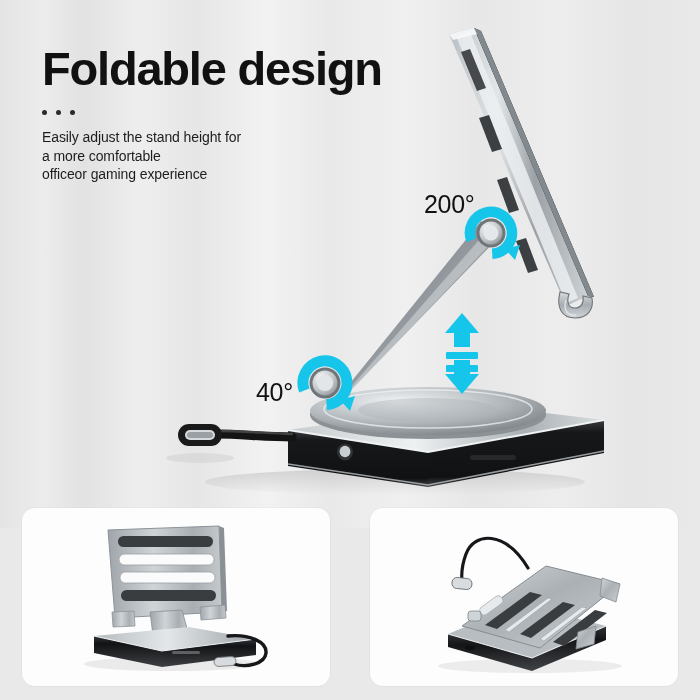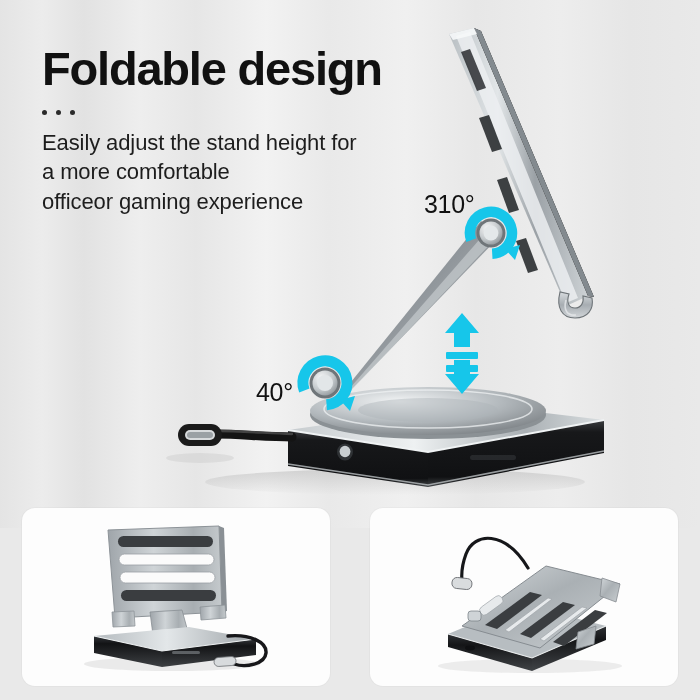--- a/index.html
+++ b/index.html
@@ -19,21 +19,21 @@
   
   #headline{
     position:absolute;left:42px;top:44px;
     font-size:47px;font-weight:700;letter-spacing:-1.2px;
     color:#111;line-height:1.05;white-space:nowrap;
   }
   #dots{position:absolute;left:42px;top:110px;display:flex;gap:9px;}
   #dots i{width:5px;height:5px;border-radius:50%;background:#2b2b2b;display:block;}
   #subcopy{
     position:absolute;left:42px;top:128px;
-    font-size:22px;font-weight:400;color:#1d1d1d;
+    font-size:14px;font-weight:400;color:#1d1d1d;
     line-height:1.33;white-space:pre-line;letter-spacing:-.1px;
   }
   
   .angle-label{position:absolute;font-size:25px;font-weight:400;color:#111;letter-spacing:-.3px;}
   #angle-180{left:424px;top:190px;}
   #angle-70{left:256px;top:378px;}
 
   
   #product{position:absolute;left:0;top:0;width:700px;height:500px;}
 
@@ -57,21 +57,21 @@
   <div id="dots">
     <i></i>
     <i></i>
     <i></i>
   </div>
 
   <div id="subcopy">Easily adjust the stand height for
 a more comfortable
 officeor gaming experience</div>
 
-  <div class="angle-label" id="angle-180">310°</div>
+  <div class="angle-label" id="angle-180">200°</div>
   <div class="angle-label" id="angle-70">40°</div>
 
   <svg id="product" viewBox="0 0 700 500">
     <defs>
       <linearGradient id="metal" x1="0" y1="0" x2="1" y2="0">
         <stop offset="0" stop-color="#b9bfc3"></stop>
         <stop offset=".35" stop-color="#e2e6e8"></stop>
         <stop offset=".62" stop-color="#9ba1a6"></stop>
         <stop offset="1" stop-color="#cdd2d5"></stop>
       </linearGradient>

